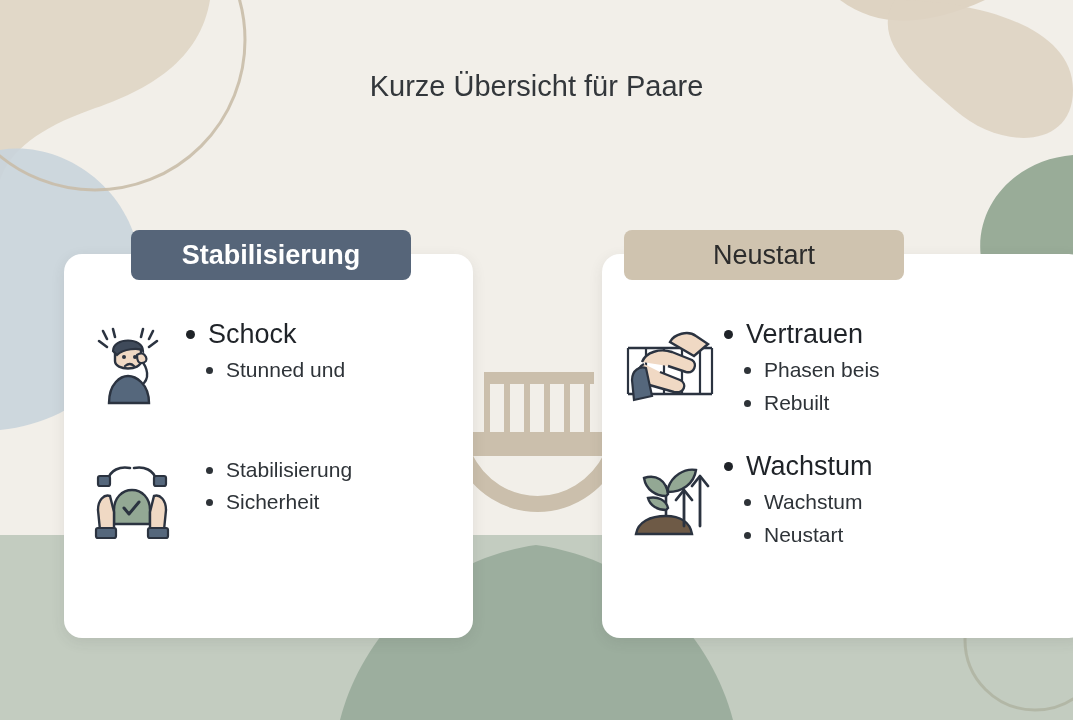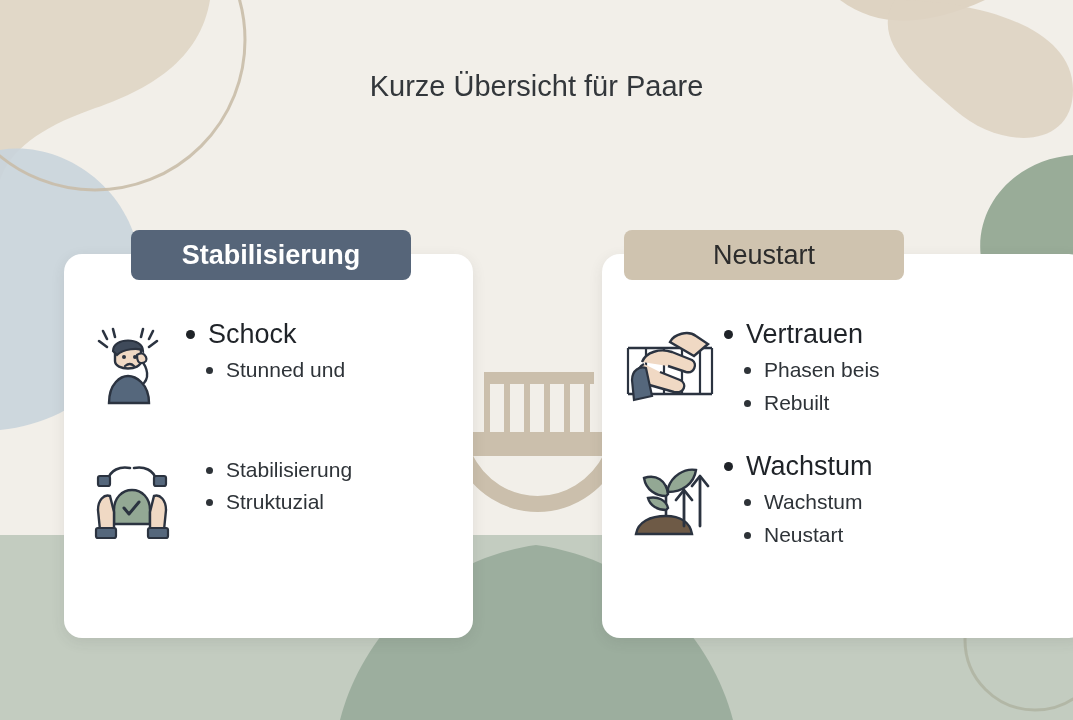--- a/index.html
+++ b/index.html
@@ -231,21 +231,21 @@
             <path d="M48,40 C58,40 66,48 66,60 L66,74 L30,74 L30,60 C30,48 38,40 48,40 Z" fill="#93a894" stroke="#2b3340" stroke-width="2.4"></path>
             <path d="M40,58 l5,6 l10,-12" fill="none" stroke="#2b3340" stroke-width="3" stroke-linecap="round" stroke-linejoin="round"></path>
             <path d="M14,60 C14,50 20,44 26,46 L30,62 L30,80 L16,80 Z" fill="#f0d9c4" stroke="#2b3340" stroke-width="2.4"></path>
             <path d="M82,60 C82,50 76,44 70,46 L66,62 L66,80 L80,80 Z" fill="#f0d9c4" stroke="#2b3340" stroke-width="2.4"></path>
             <rect x="12" y="78" width="20" height="10" rx="2" fill="#55677c" stroke="#2b3340" stroke-width="2.2"></rect>
             <rect x="64" y="78" width="20" height="10" rx="2" fill="#55677c" stroke="#2b3340" stroke-width="2.2"></rect>
           </svg>
         </div>
         <div class="item-text">
           <div class="sub">Stabilisierung</div>
-          <div class="sub">Struktuzial</div>
+          <div class="sub">Sicherheit</div>
         </div>
       </div>
 
     </div>
   </div>
 
   <div class="phase-label" id="label-right">Neustart</div>
   <div class="card" id="card-right">
     <div class="items">
 

